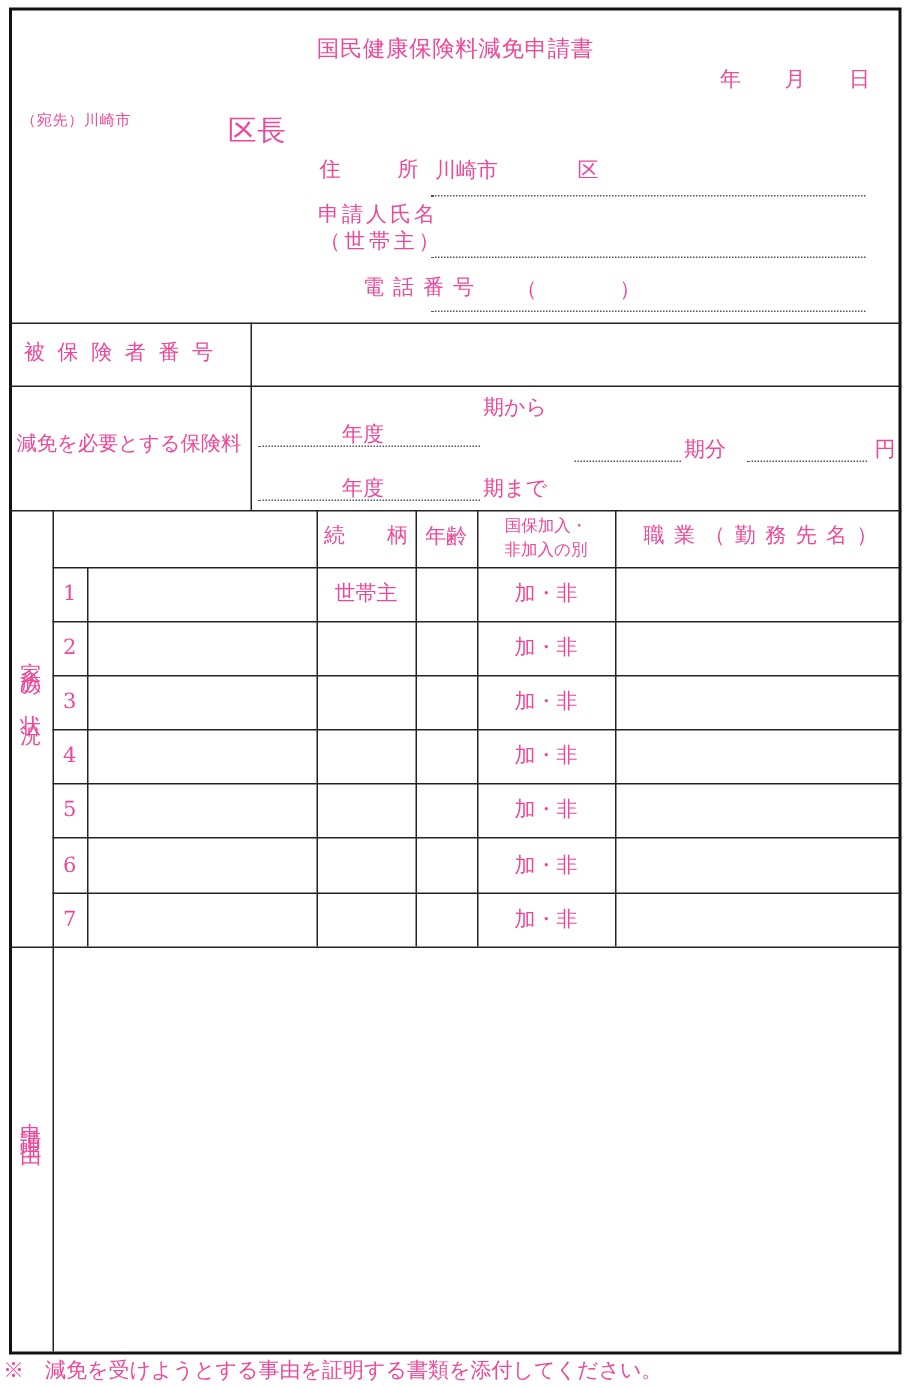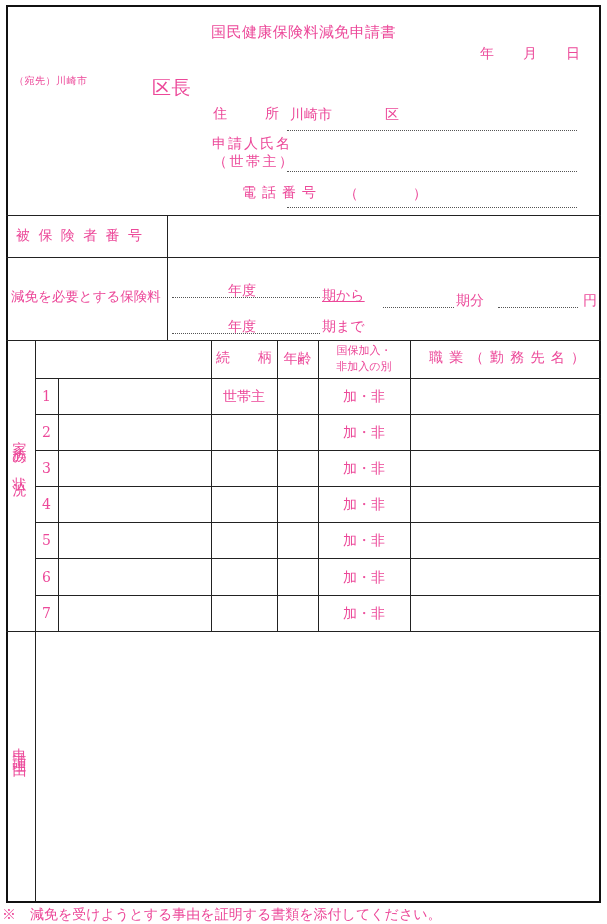--- a/index.html
+++ b/index.html
@@ -49,21 +49,21 @@
 
   <div class="hl" style="left:6px;top:215px;width:595px;"></div>
   <div class="hl" style="left:6px;top:257px;width:595px;"></div>
   <div class="vl" style="left:167px;top:215px;height:125px;"></div>
   <div class="jst" style="left:16px;top:229px;width:126px;">被保険者番号</div>
   <div class="t" style="left:180px;top:222px;width:410px;height:28px;"></div>
 
   <div class="t" style="left:11px;top:290px;font-size:13.5px;">減免を必要とする保険料</div>
   <div class="dot" style="left:172px;top:297px;width:148px;"></div>
   <div class="t" style="left:228px;top:283px;">年度</div>
-  <div class="t" style="left:322px;top:288px;text-decoration:underline;">期から</div>
+  <div class="t" style="left:322px;top:265px;">期から</div>
   <div class="dot" style="left:172px;top:333px;width:148px;"></div>
   <div class="t" style="left:228px;top:319px;">年度</div>
   <div class="t" style="left:322px;top:319px;">期まで</div>
   <div class="dot" style="left:383px;top:307px;width:71px;"></div>
   <div class="t" style="left:456px;top:293px;">期分</div>
   <div class="dot" style="left:498px;top:307px;width:80px;"></div>
   <div class="t" style="left:583px;top:293px;">円</div>
 
   <div class="hl" style="left:6px;top:340px;width:595px;"></div>
   <div class="hl" style="left:35px;top:378px;width:566px;"></div>

